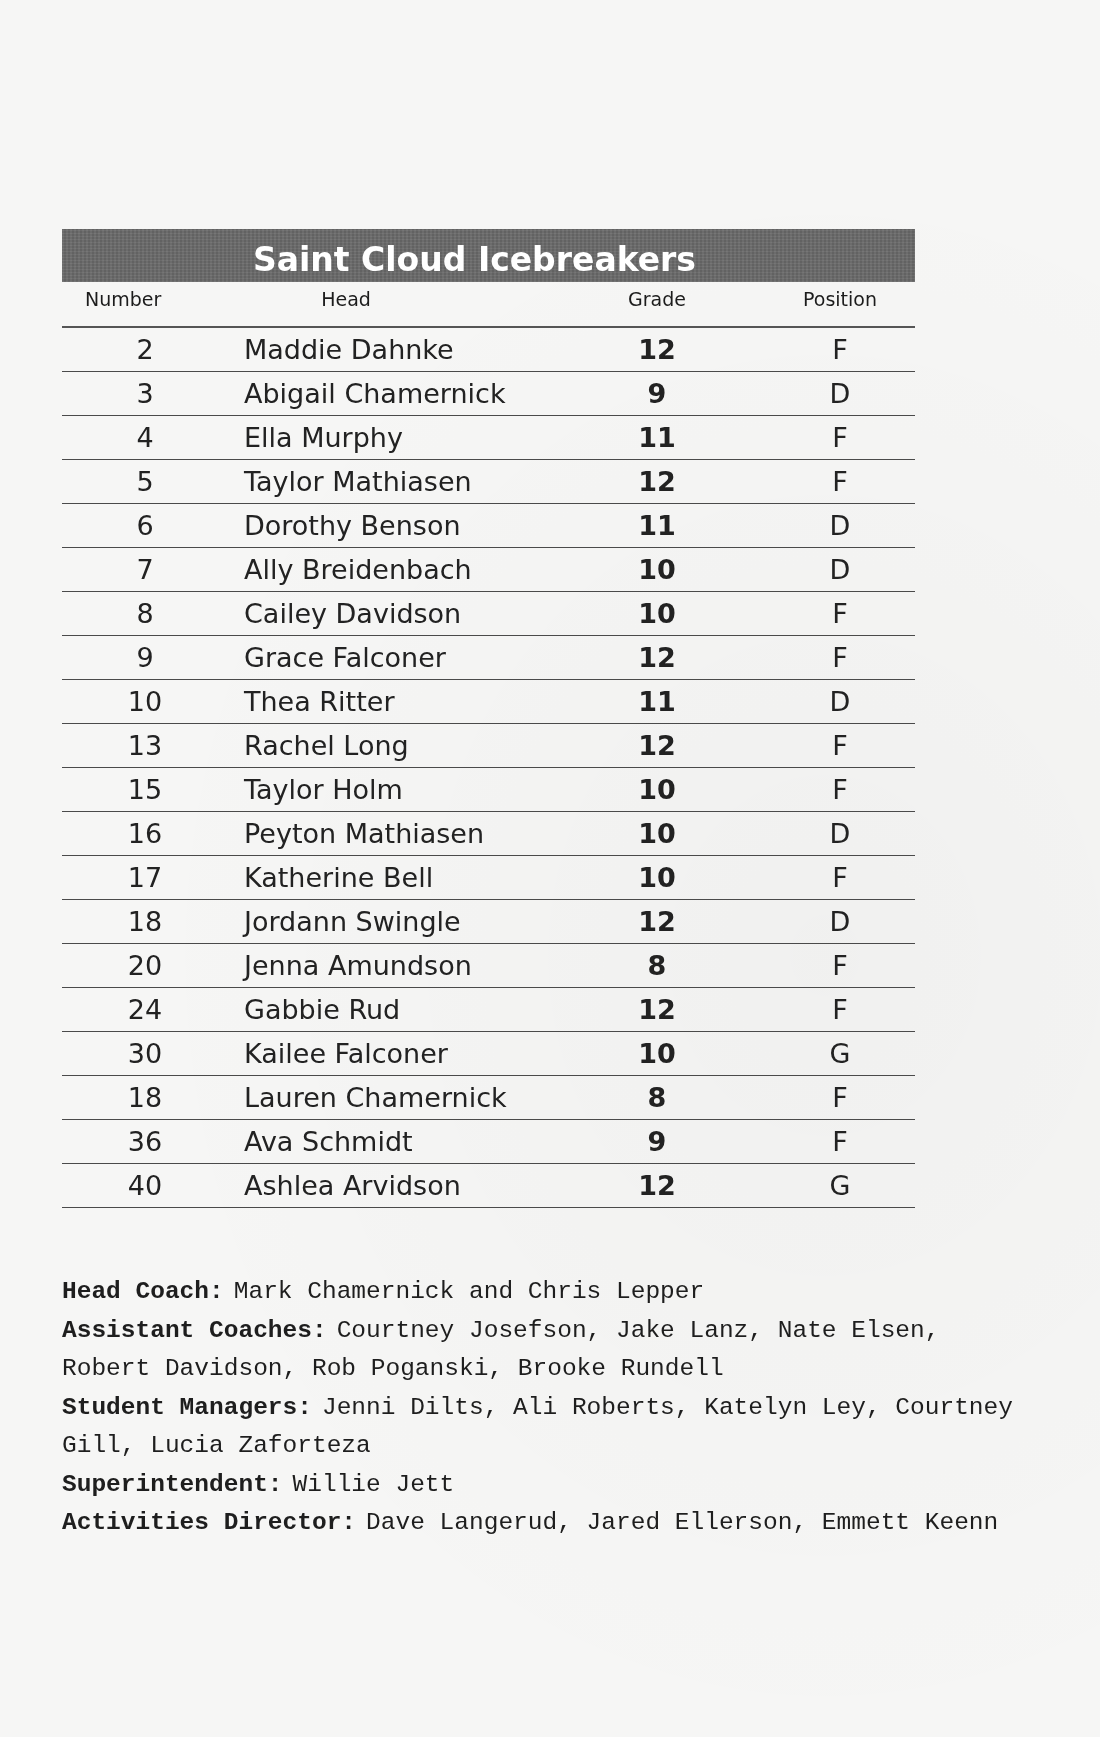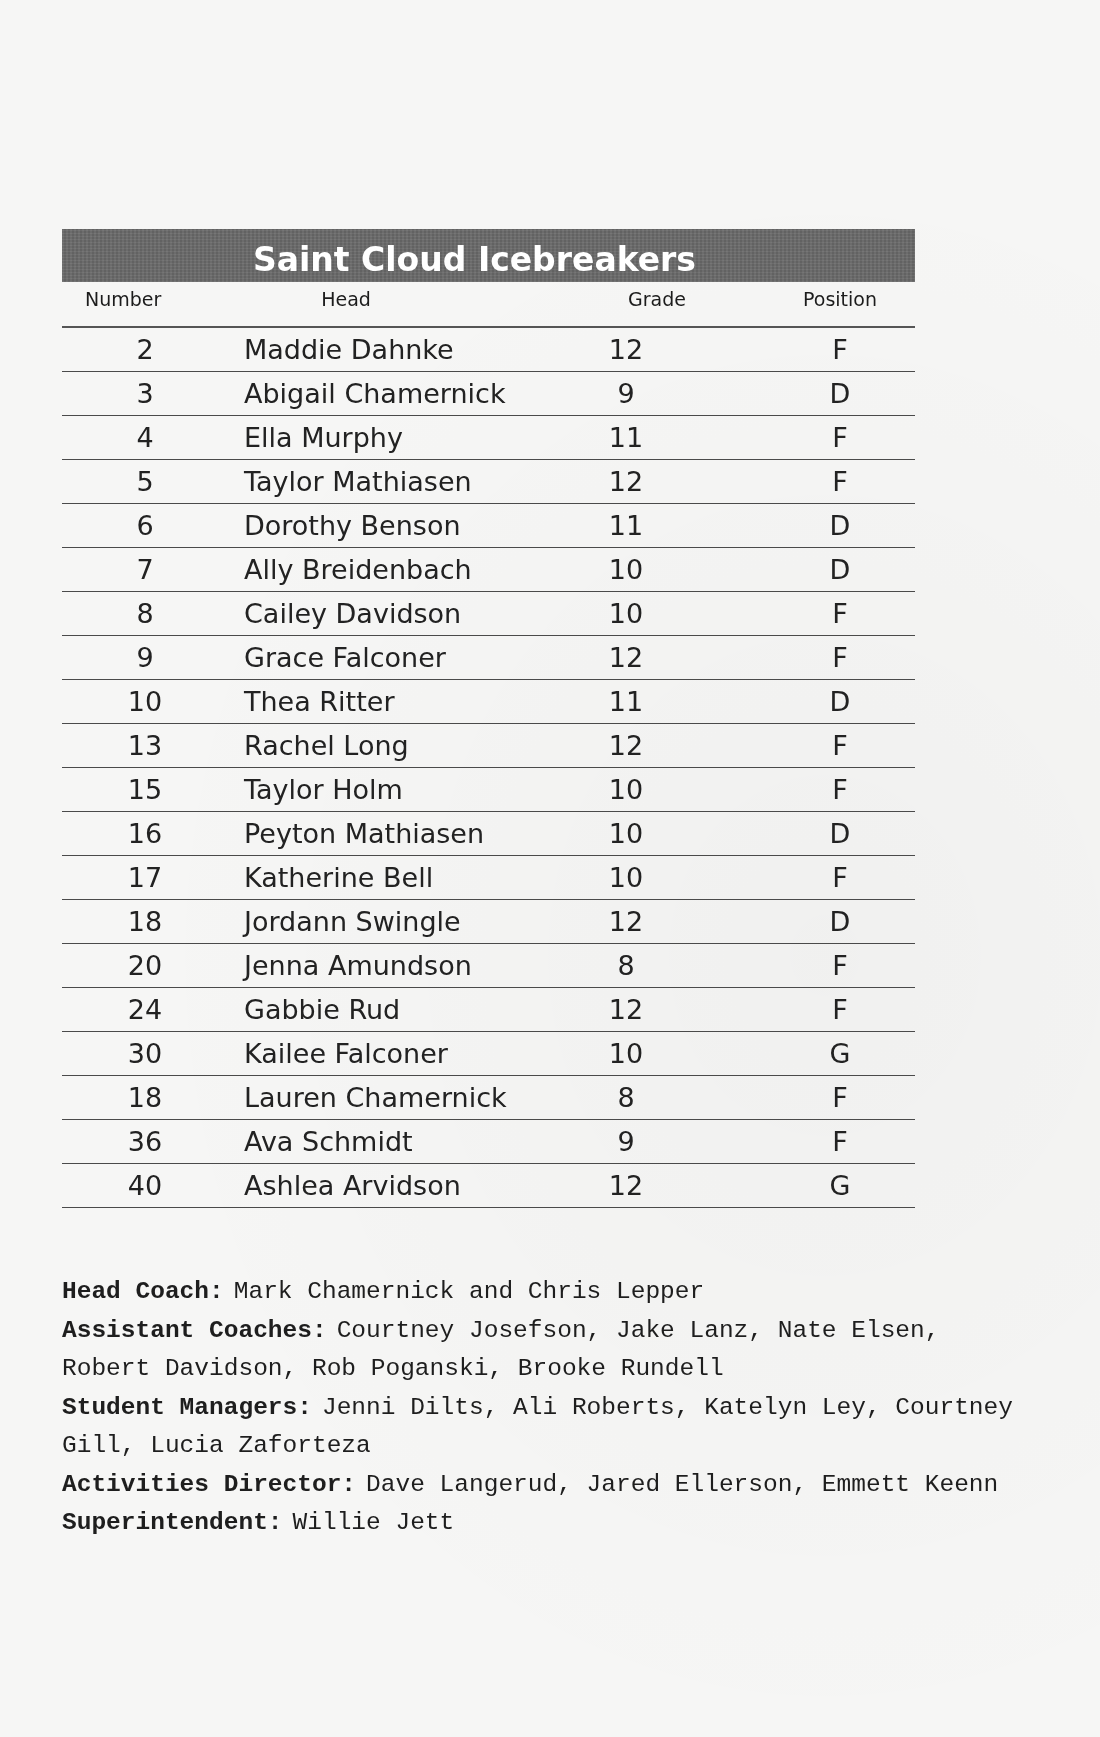--- a/index.html
+++ b/index.html
@@ -76,21 +76,21 @@
       font-size: 27px;
       color: #222;
     }
     .row span {
       position: absolute;
       top: 6px;
       white-space: nowrap;
     }
     .c-number   { left: 83px;  transform: translateX(-50%); }
     .c-name     { left: 182px; }
-    .c-grade    { left: 564px; transform: translateX(-50%); }
+    .c-grade    { left: 595px; transform: translateX(-50%); font-weight: bold; }
     .c-position { left: 778px; transform: translateX(-50%); }
 
     
     .staff {
       position: absolute;
       left: 62px;
       top: 1273px;
       width: 980px;
       font-family: "Liberation Sans", "DejaVu Sans", sans-serif;
       font-size: 24.5px;
@@ -249,20 +249,20 @@
     <p>
       <span class="label">Head Coach:</span><span>Mark Chamernick and Chris Lepper</span>
     </p>
     <p>
       <span class="label">Assistant Coaches:</span><span>Courtney Josefson, Jake Lanz, Nate Elsen, Robert Davidson, Rob Poganski, Brooke Rundell</span>
     </p>
     <p>
       <span class="label">Student Managers:</span><span>Jenni Dilts, Ali Roberts, Katelyn Ley, Courtney Gill, Lucia Zaforteza</span>
     </p>
     <p>
+      <span class="label">Superintendent:</span><span>Willie Jett</span>
+    </p>
+    <p>
       <span class="label">Activities Director:</span><span>Dave Langerud, Jared Ellerson, Emmett Keenn</span>
     </p>
-    <p>
-      <span class="label">Superintendent:</span><span>Willie Jett</span>
-    </p>
   </div>
 
 </div>
 
 </body></html>

